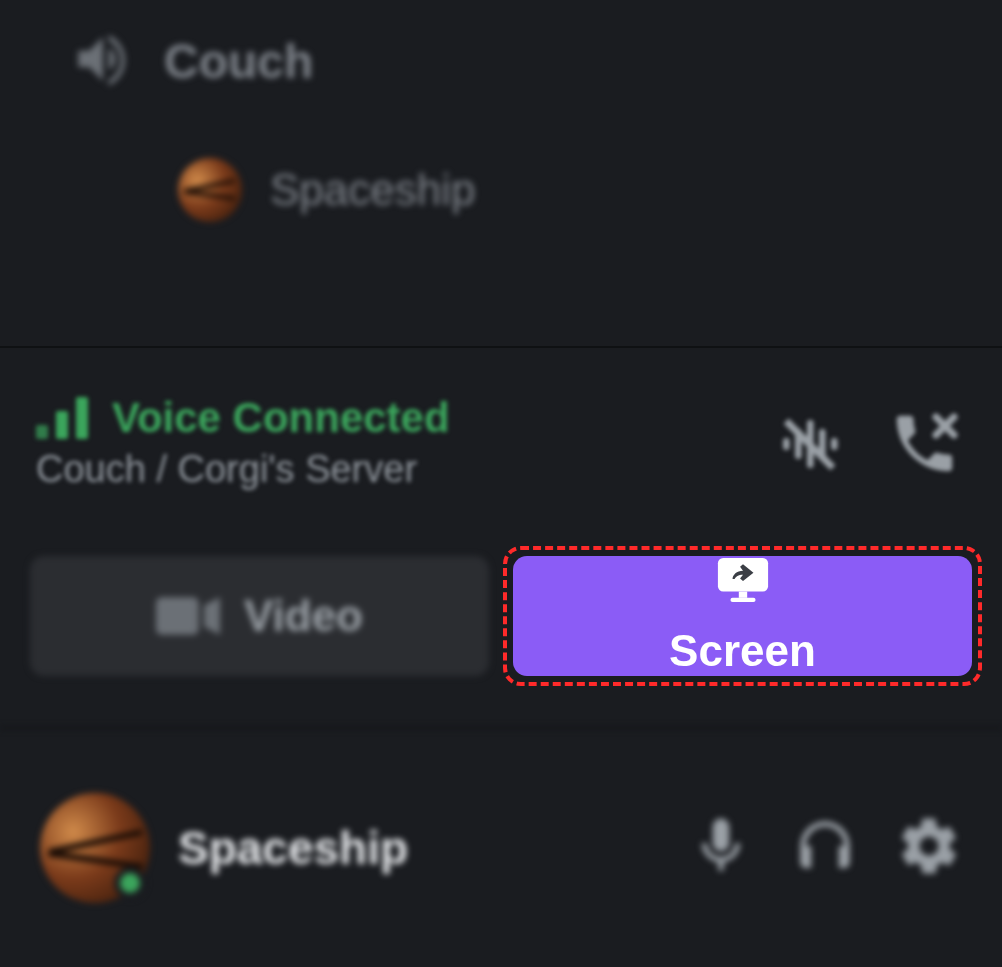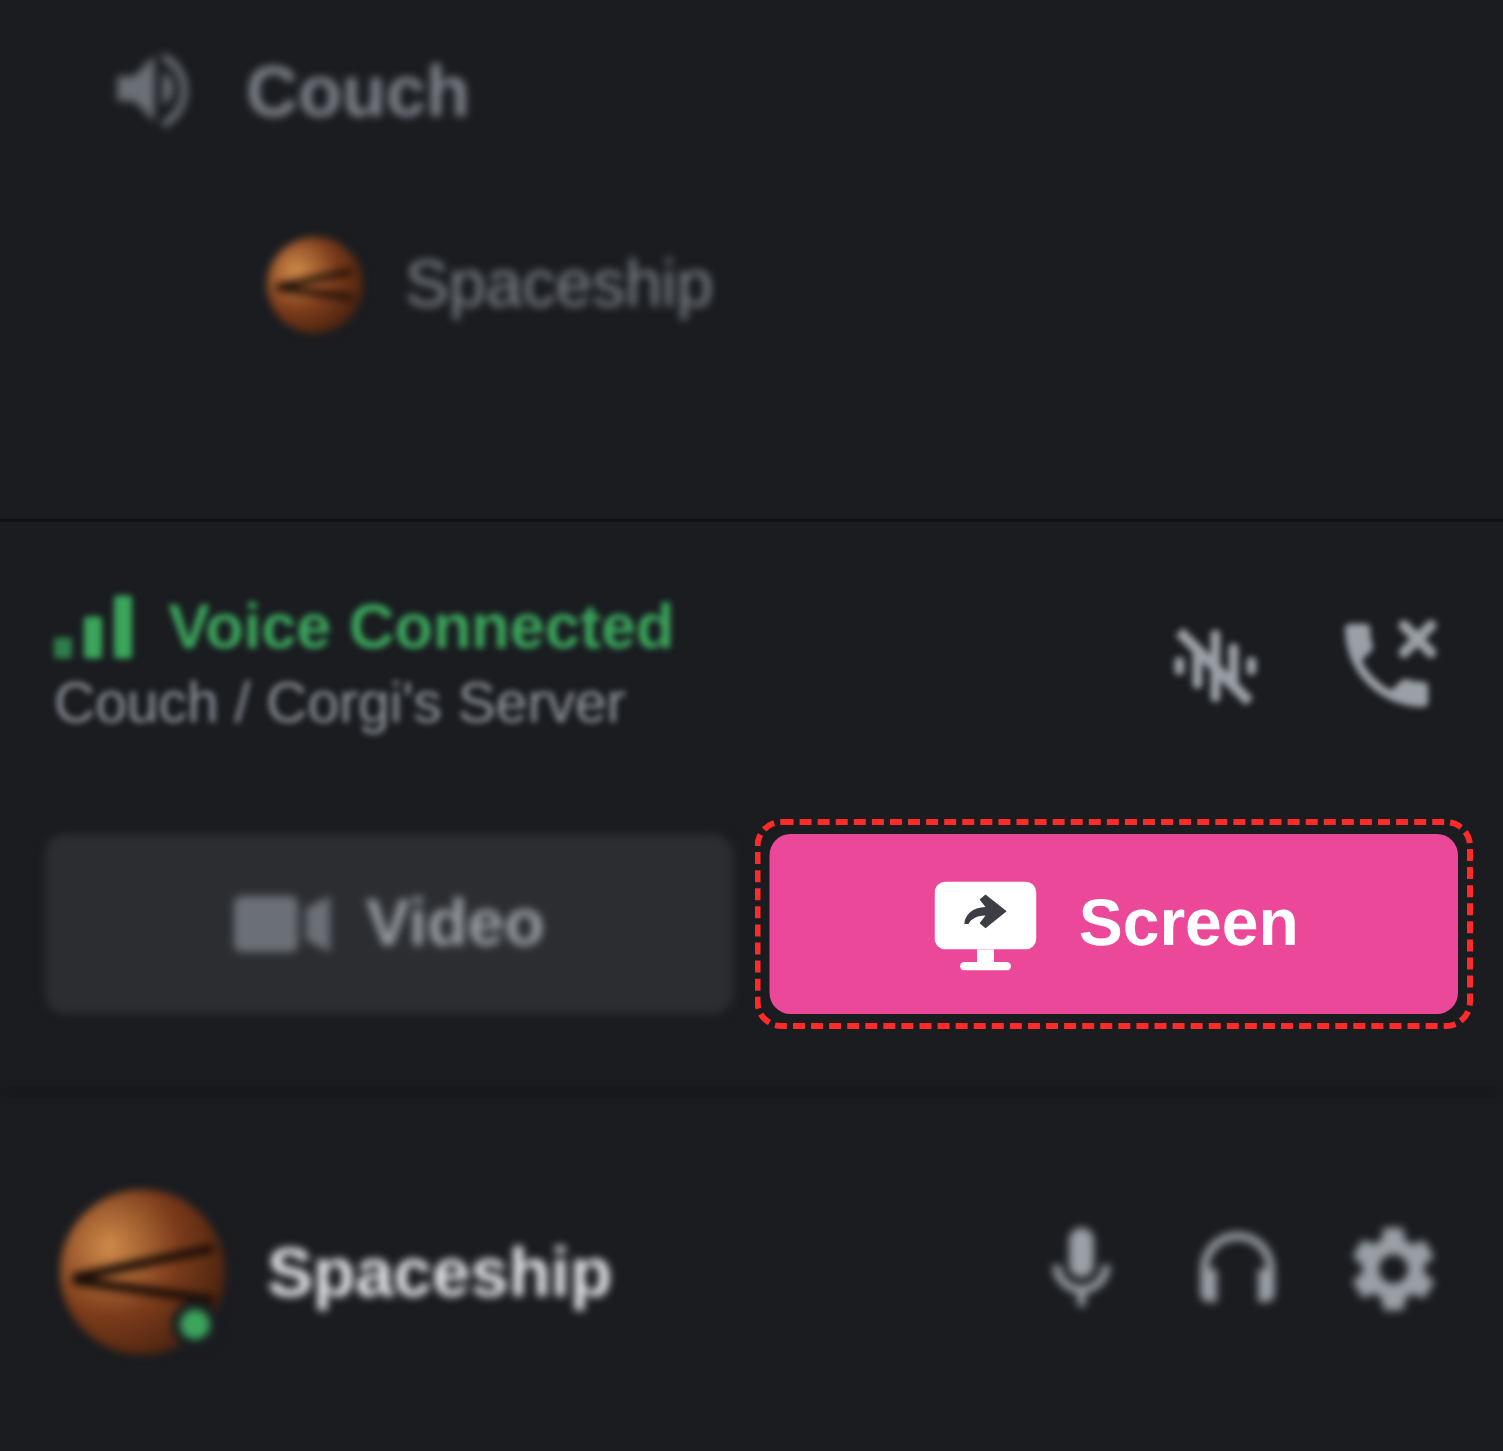--- a/index.html
+++ b/index.html
@@ -29,21 +29,21 @@
   .voice-status { font-size: 42px; font-weight: 700; color: #3ba55c; filter: blur(2px); }
   .voice-sub { font-size: 38px; font-weight: 500; color: #8f959c; margin-top: 6px; filter: blur(2px); }
 
   .voice-actions { position:absolute; top: 408px; right: 42px; display:flex; gap: 42px; filter: blur(2px); }
   .voice-actions svg { width: 72px; height: 72px; }
 
   
   .btn-row { position: absolute; top: 556px; left: 30px; right: 30px; display: flex; gap: 24px; }
   .btn { flex:1; height: 120px; border-radius: 14px; background: #2b2d31; display:flex; align-items:center; justify-content:center; gap: 24px; font-size: 44px; font-weight: 600; color: #9aa0a6; filter: blur(3px); }
   .btn svg { width: 64px; height: 52px; }
-  .btn.screen { background: #ec4899; color: #ffffff; filter: none; position: relative; }
+  .btn.screen { background: #8b5cf6; color: #ffffff; filter: none; position: relative; flex-direction: column; }
   .btn.screen svg { width: 76px; height: 62px; }
   .btn.screen .highlight { position:absolute; inset:-10px; border: 4px dashed #ff2a2a; border-radius: 18px; pointer-events:none; }
 
   
   .user-bar { position: absolute; left:0; right:0; bottom:0; height: 240px; border-top: 2px solid #0f1113; display:flex; align-items:center; padding: 0 40px; gap: 28px; filter: blur(3px); }
   .user-bar .avatar-lg { width: 110px; height: 110px; border-radius:50%; background: radial-gradient(circle at 30% 35%, #d08a4a 0%, #7a3a1a 45%, #2a1408 100%); position:relative; overflow:hidden; }
   .user-bar .avatar-lg::before, .user-bar .avatar-lg::after { content:""; position:absolute; background:#1a0d06; height:6px; width:86%; left:7%; }
   .user-bar .avatar-lg::before { top:42%; transform: rotate(-12deg); }
   .user-bar .avatar-lg::after { top:58%; transform: rotate(8deg); }
   .status-dot { position:absolute; bottom:4px; right:4px; width:32px; height:32px; border-radius:50%; background:#3ba55c; border:6px solid #1a1c20; }

